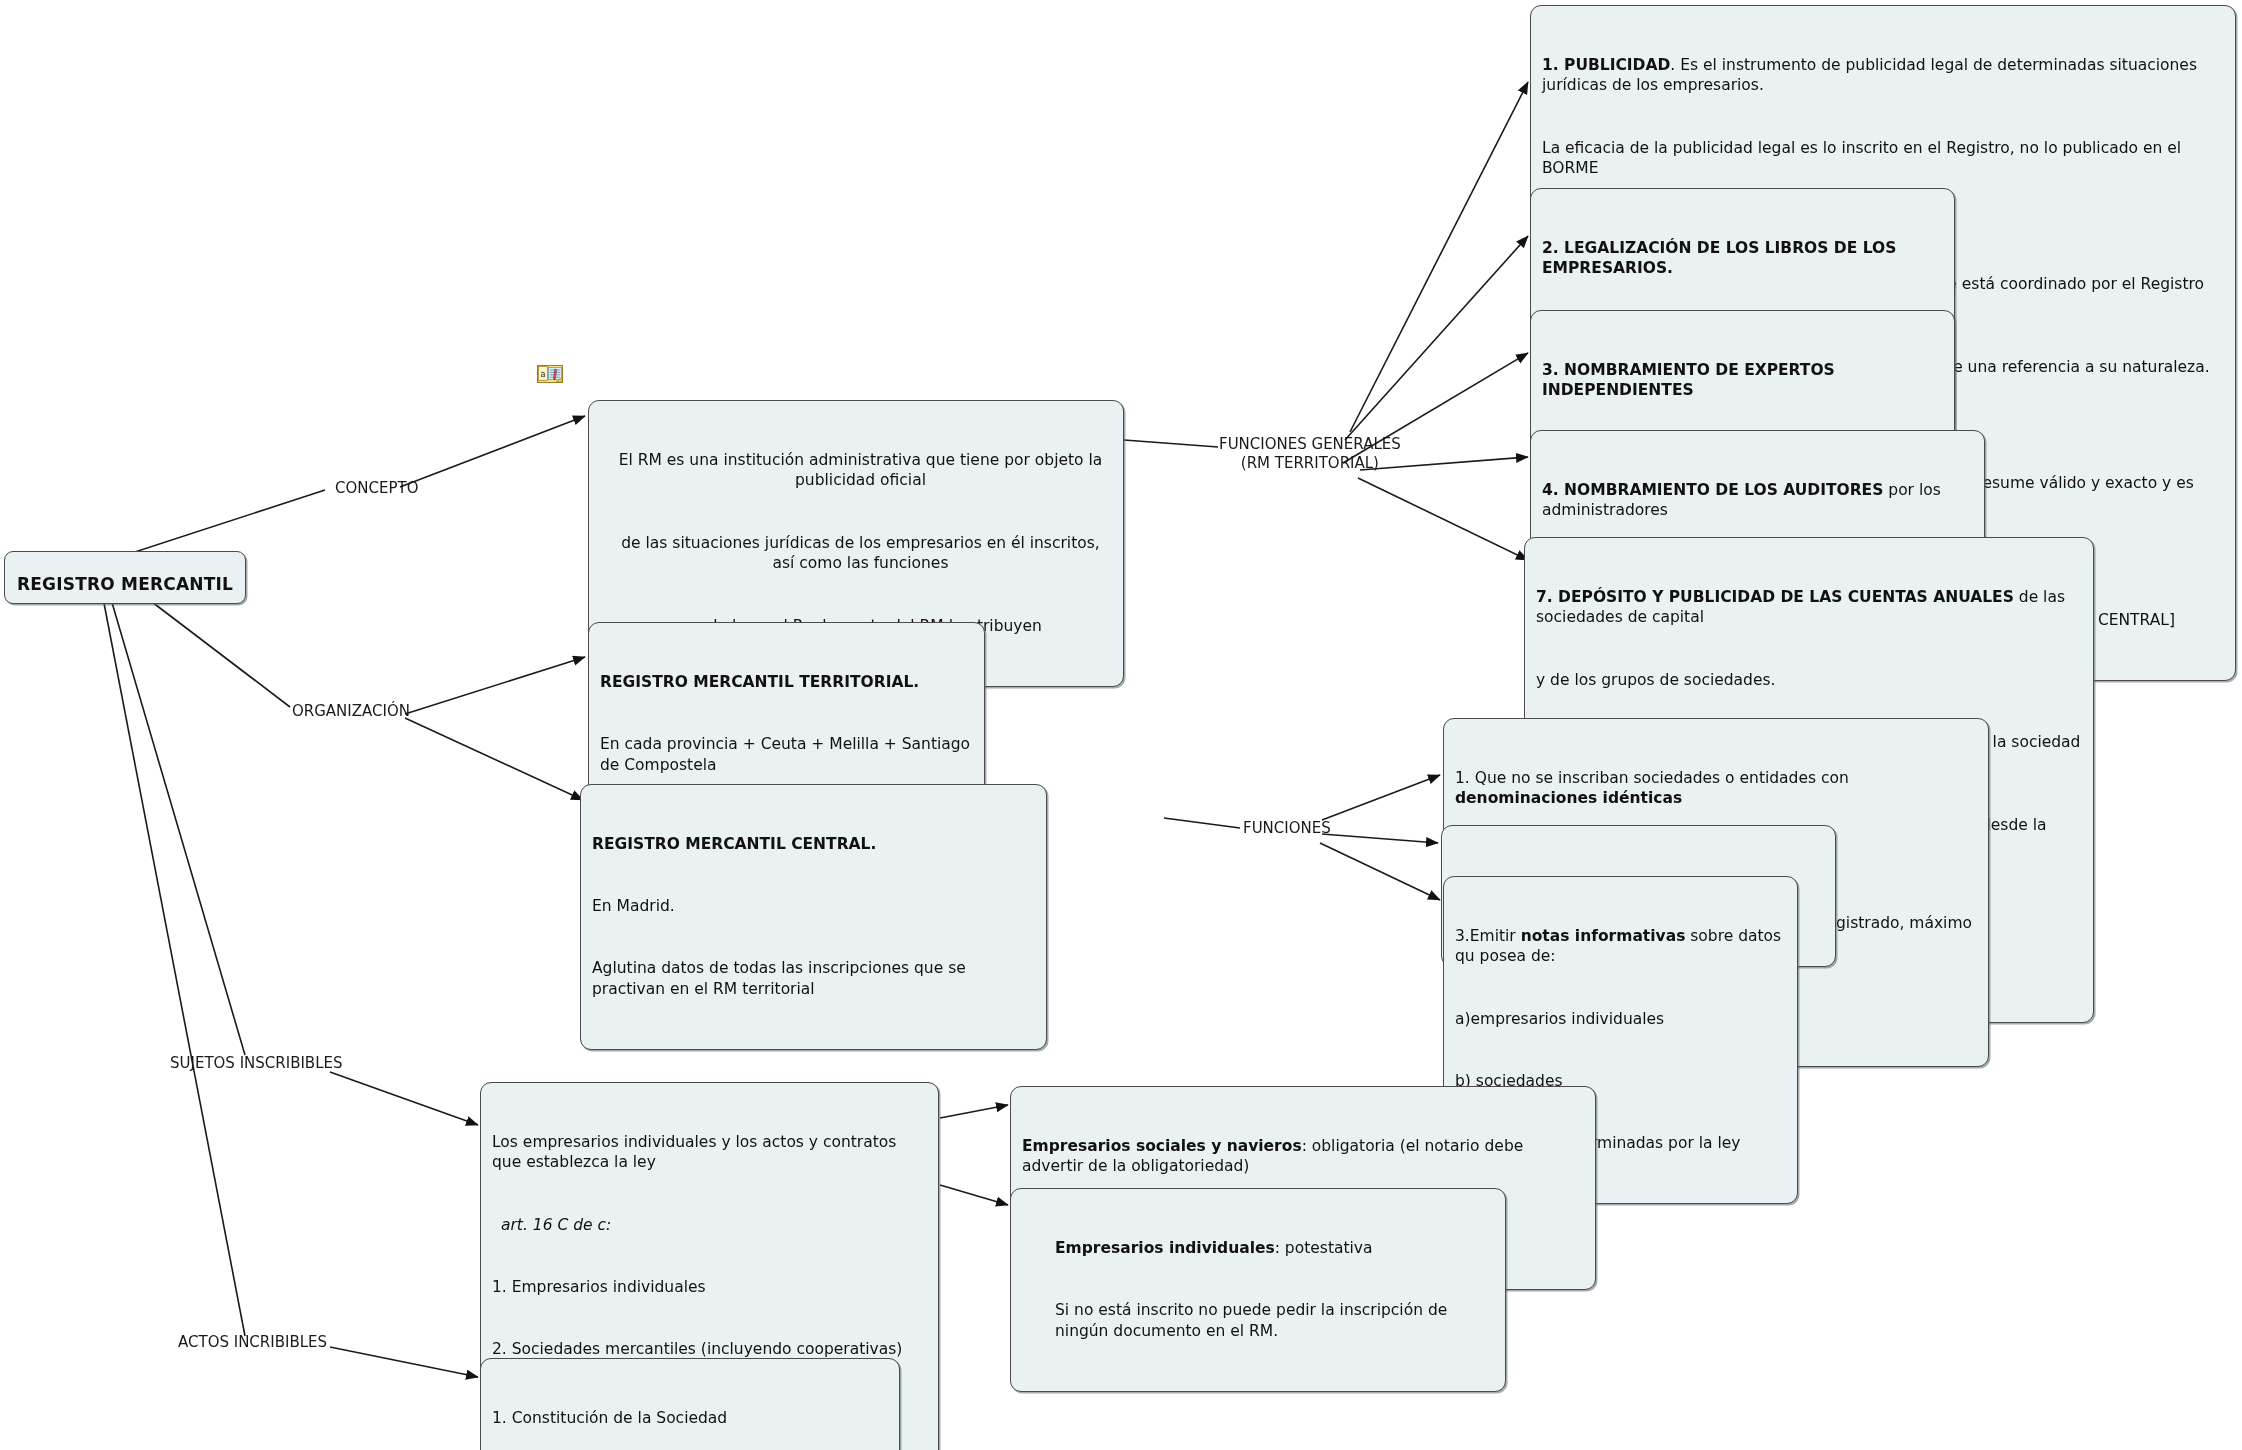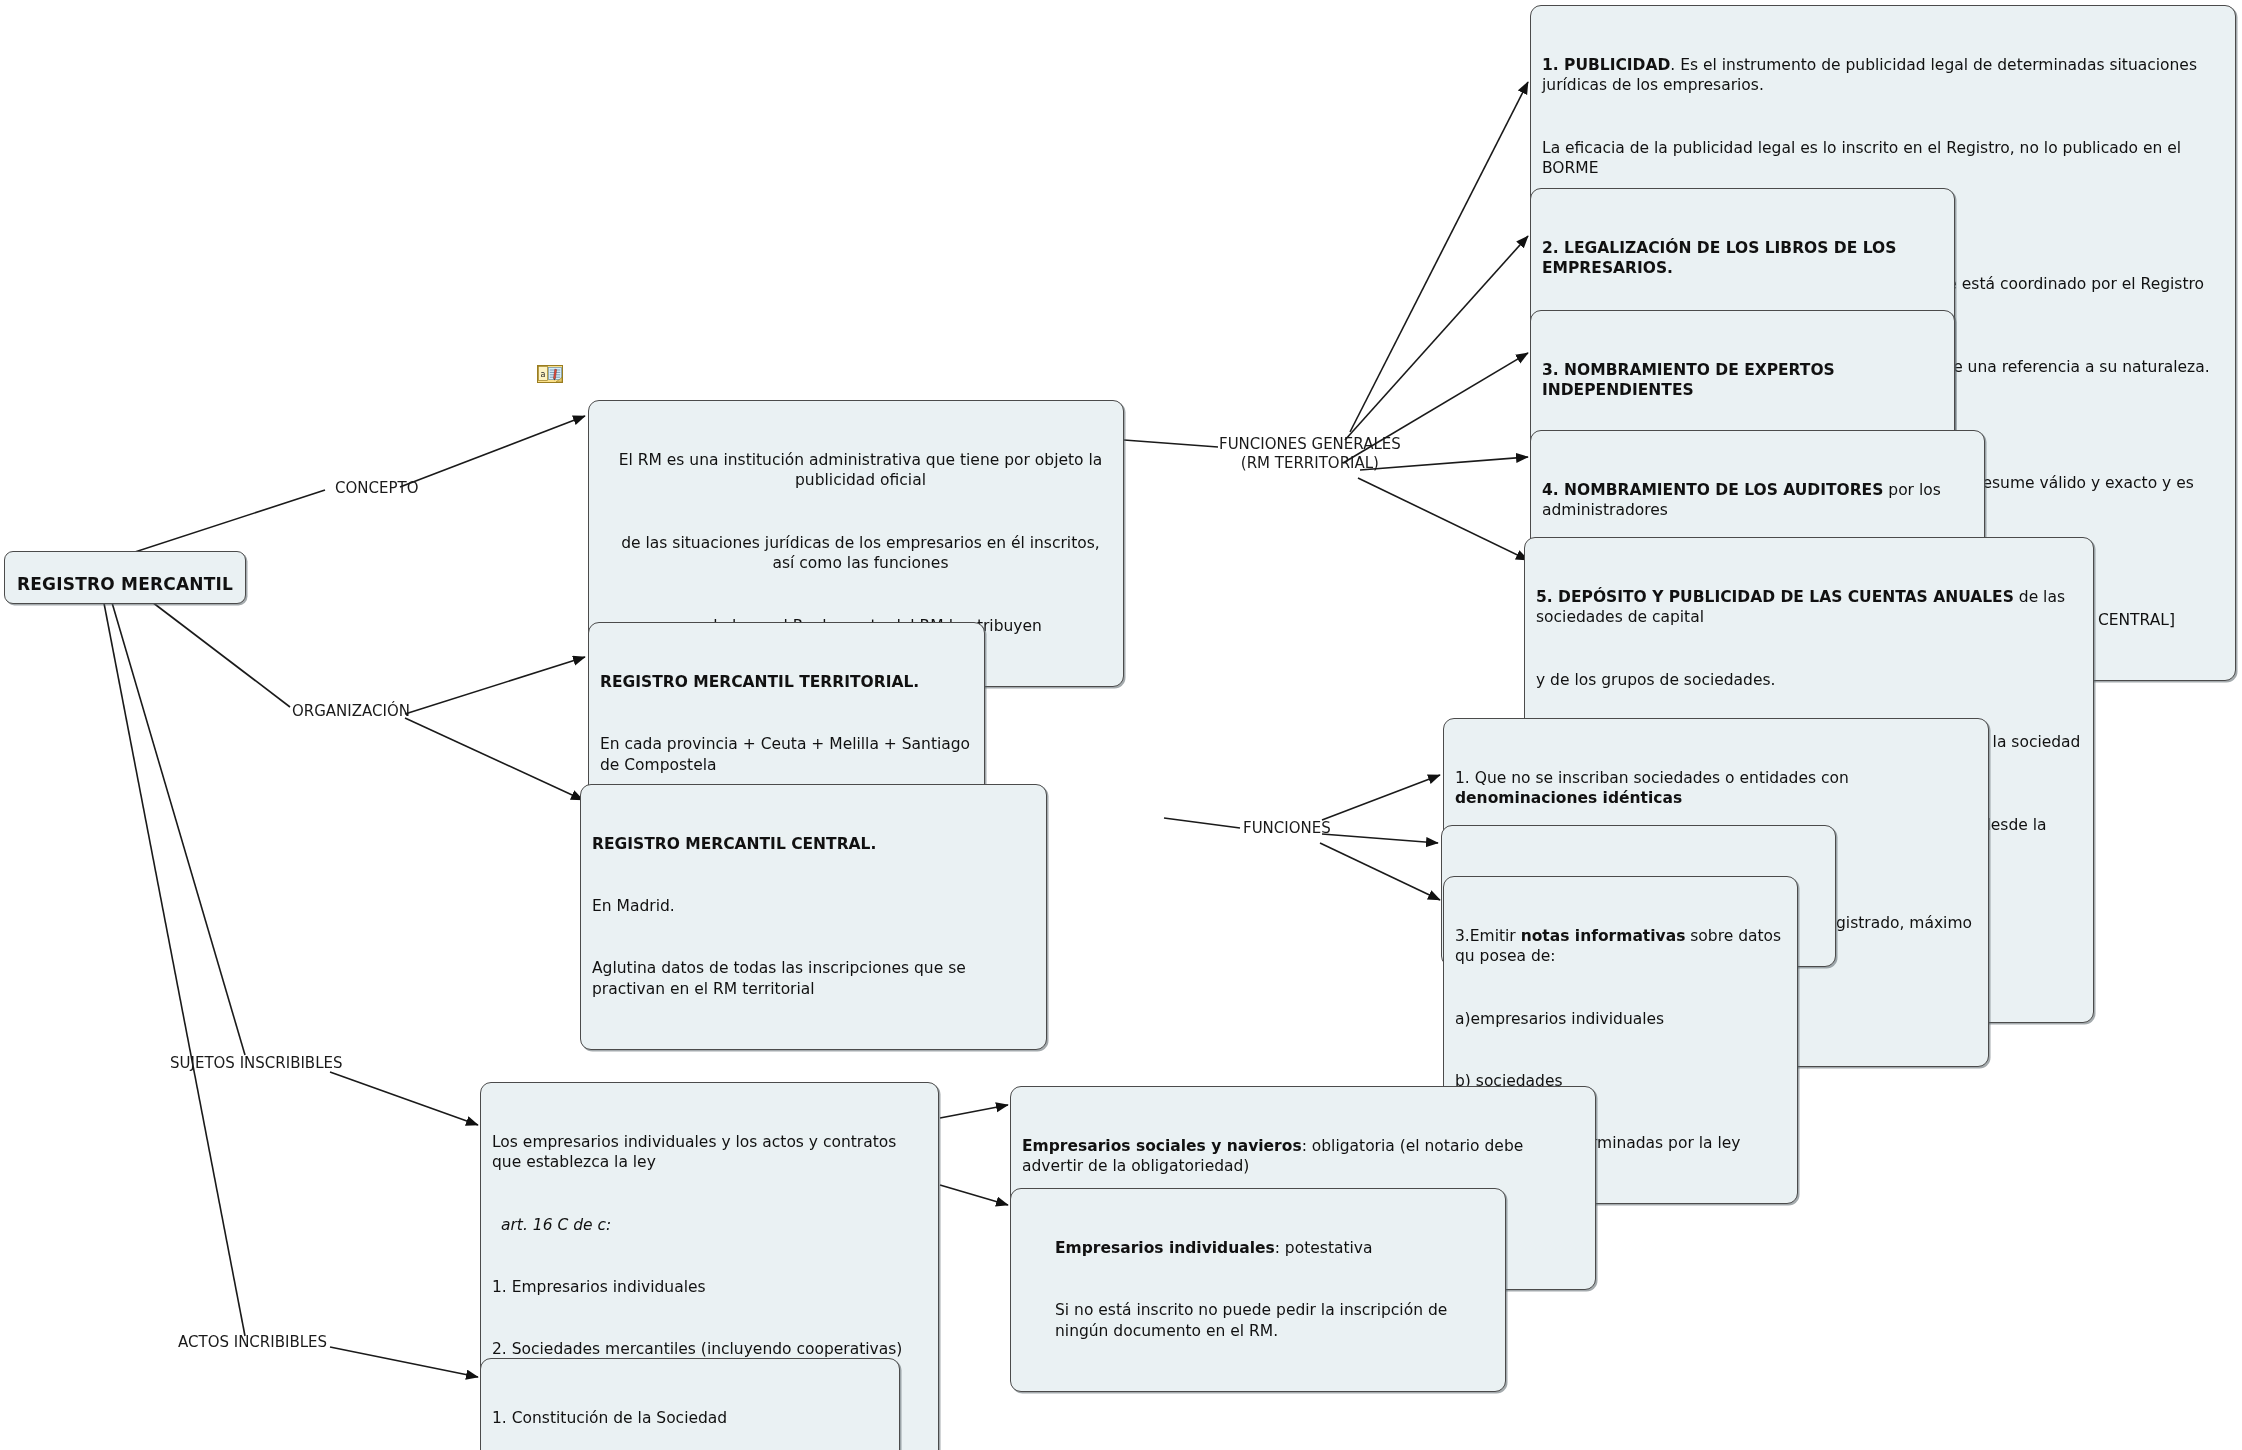--- a/index.html
+++ b/index.html
@@ -171,21 +171,21 @@
     <span class="cond">y escisión de la sociedad.</span>
   </div>
 
   <div class="node" style="left:1530px; top:430px; width:455px;">
     <span class="cond"><b>4. NOMBRAMIENTO DE LOS AUDITORES</b><span> por los administradores</span></span>
     <span class="cond"> o por cualquier socio cuando la Junta General no los hubiere designado</span>
     <span class="cond">antes de que finalice el ejercicio de auditar.</span>
   </div>
 
   <div class="node" style="left:1524px; top:537px; width:570px;">
-    <span class="cond"><b>5. DEPÓSITO Y PUBLICIDAD DE LAS CUENTAS ANUALES</b><span> de las sociedades de capital</span></span>
+    <span class="cond"><b>7. DEPÓSITO Y PUBLICIDAD DE LAS CUENTAS ANUALES</b><span> de las sociedades de capital</span></span>
     <span class="cond">y de los grupos de sociedades.</span>
     <span class="cond">Deben depositarse en el Registro Mercantil el domicilio de la sociedad una vez haya sido</span>
     <span class="cond">aprobado y se deben conservar en el RM durante 6 años desde la publicación B.O.R.M.E</span>
     <span class="cond" style="height:12px;"></span>
     <span class="cond">(cualquier interesado puede obtener copia)</span>
   </div>
 
   <div class="node" style="left:588px; top:622px; width:397px;">
     <span class="cond"><b>REGISTRO MERCANTIL TERRITORIAL.</b></span>
     <span class="cond">En cada provincia + Ceuta + Melilla + Santiago de Compostela</span>

